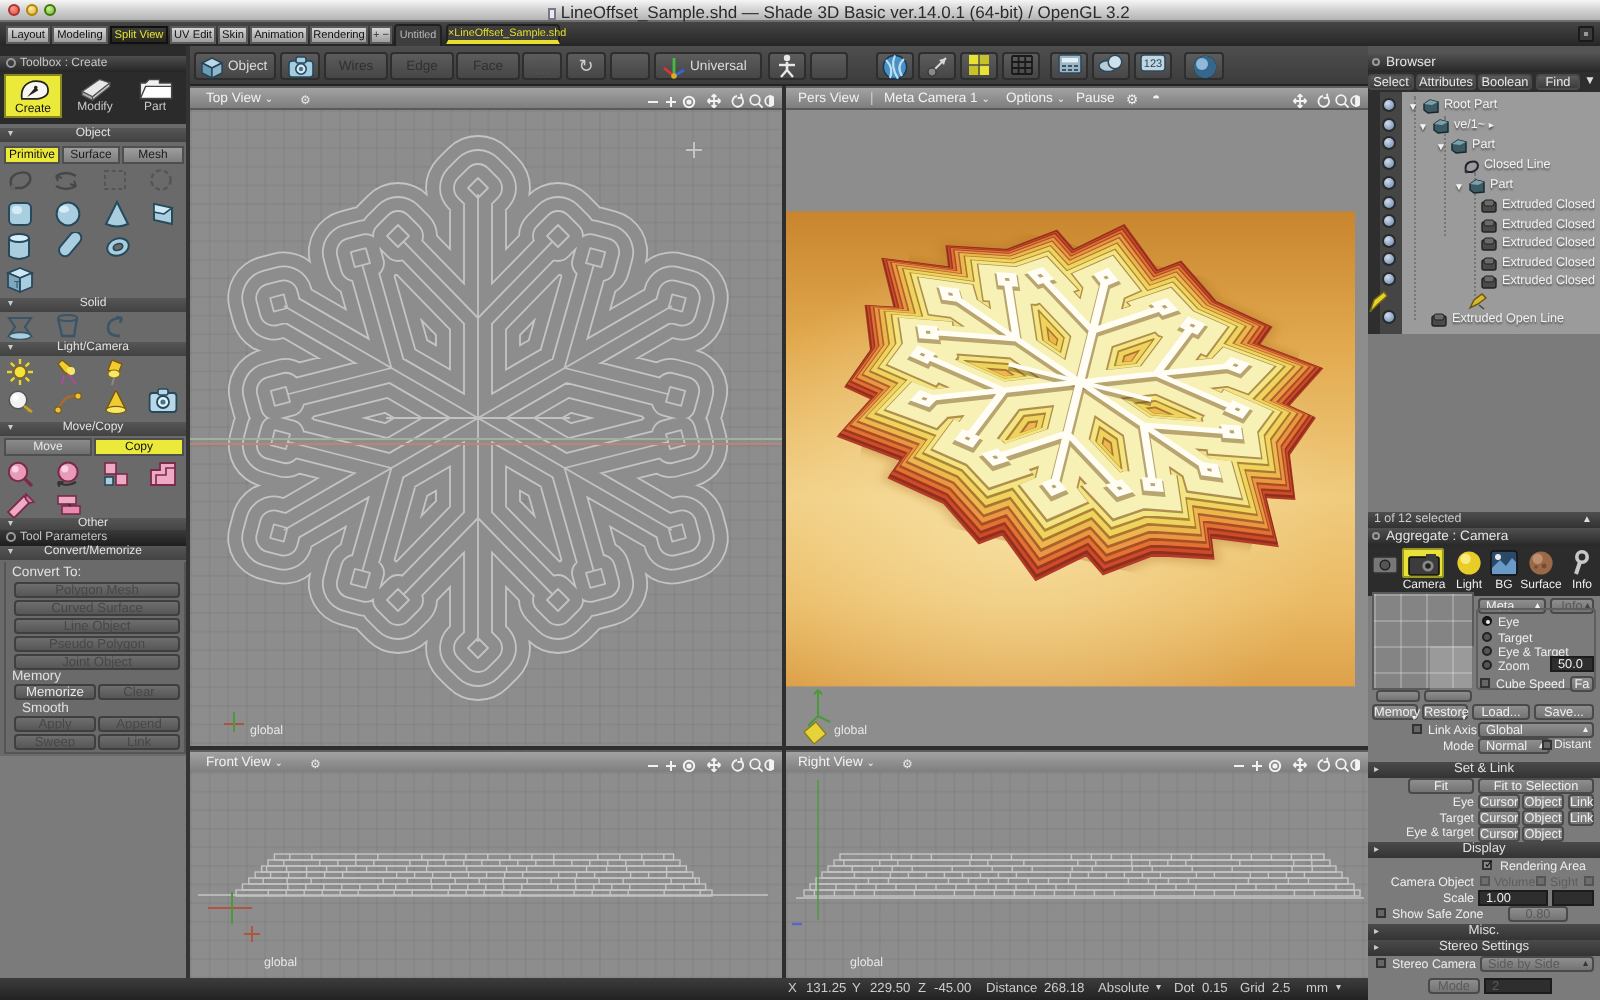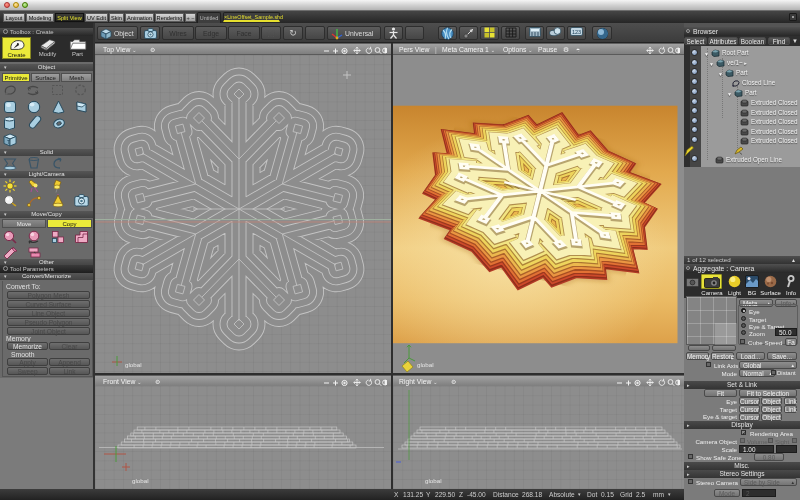--- a/index.html
+++ b/index.html
@@ -58,20 +58,21 @@
 #statusbar span{position:absolute;top:0;}
 </style>
 </head>
 <body>
 <div id="app">
 
   <div class="abs" id="titlebar">
     <div class="abs tl" style="left:4px;background:radial-gradient(circle at 35% 30%,#ff9a8e,#dd4f44);border:0.5px solid #a33;"></div>
     <div class="abs tl" style="left:13px;background:radial-gradient(circle at 35% 30%,#ffe9a0,#e3a93c);border:0.5px solid #a80;"></div>
     <div class="abs tl" style="left:22px;background:radial-gradient(circle at 35% 30%,#c8f0a0,#6fba37);border:0.5px solid #470;"></div>
+    <div class="abs" id="title-text"><span style="display:inline-block;width:4px;height:6px;background:#e8e8ee;border:1px solid #778;vertical-align:-1px;"></span> LineOffset_Sample.shd — Shade 3D Basic ver.14.0.1 (64-bit) / OpenGL 3.2</div>
   </div>
 
   <div class="abs" id="menurow">
     <div class="mtab" style="left:3px;width:22px;">Layout</div>
     <div class="mtab" style="left:26px;width:28px;">Modeling</div>
     <div class="mtab sel" style="left:55px;width:29px;">Split View</div>
     <div class="mtab" style="left:85px;width:23px;">UV Edit</div>
     <div class="mtab" style="left:109px;width:15px;">Skin</div>
     <div class="mtab" style="left:125px;width:29px;">Animation</div>
     <div class="mtab" style="left:155px;width:29px;">Rendering</div>

